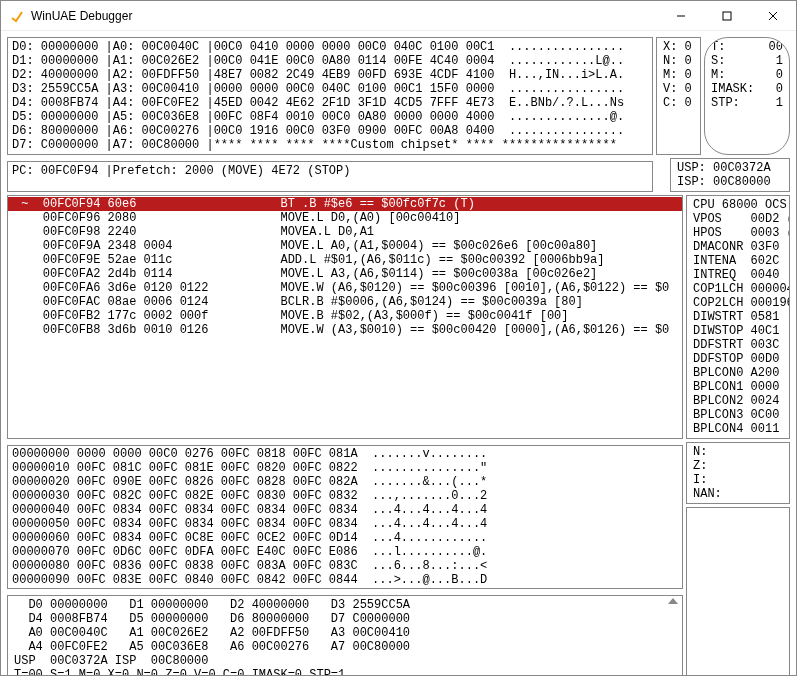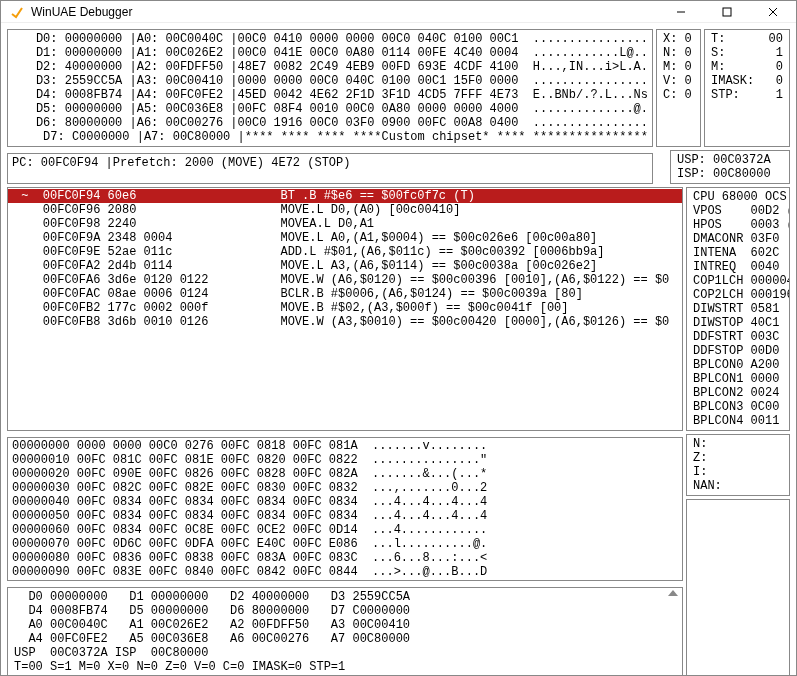--- a/index.html
+++ b/index.html
@@ -6,21 +6,21 @@
   body {
     font-family: "Segoe UI", Tahoma, sans-serif;
     font-size: 12px;
     background: #fff;
     width: 797px;
     height: 676px;
     overflow: hidden;
     border: 1px solid #888;
   }
   .titlebar {
-    height: 22px;
+    height: 30px;
     background: #fff;
     display: flex;
     align-items: center;
     padding: 0 0 0 8px;
     border-bottom: 1px solid #eee;
   }
   .titlebar .icon {
     width: 16px; height: 16px; margin-right: 6px;
     display: inline-flex; align-items: center; justify-content: center;
   }
@@ -41,21 +41,21 @@
     background: #fff;
     overflow: hidden;
   }
   .content {
     padding: 6px;
   }
   .toprow {
     display: flex;
     gap: 3px;
   }
-  .regblock { padding: 2px 4px; text-align: right; }
+  .regblock { padding: 2px 4px; }
   .pcrow { margin-top: 3px; padding: 2px 4px; }
   .disasm {
     margin-top: 3px;
     display: flex;
     gap: 3px;
   }
   .disasm-left {
     flex: 1;
     padding: 1px 0px;
   }
@@ -133,21 +133,21 @@
 D3: 2559CC5A |A3: 00C00410 |0000 0000 00C0 040C 0100 00C1 15F0 0000  ................
 D4: 0008FB74 |A4: 00FC0FE2 |45ED 0042 4E62 2F1D 3F1D 4CD5 7FFF 4E73  E..BNb/.?.L...Ns
 D5: 00000000 |A5: 00C036E8 |00FC 08F4 0010 00C0 0A80 0000 0000 4000  ..............@.
 D6: 80000000 |A6: 00C00276 |00C0 1916 00C0 03F0 0900 00FC 00A8 0400  ................
 D7: C0000000 |A7: 00C80000 |**** **** **** ****Custom chipset* **** ****************</div>
     <div class="panel rightpanel mono" style="width:45px;" id="xnmvc">X: 0
 N: 0
 M: 0
 V: 0
 C: 0</div>
-    <div class="panel rightpanel mono" style="width:86px;" id="tsm">T:      00
+    <div class="panel rightpanel mono" style="width:86px;border-radius:24px;" id="tsm">T:      00
 S:       1
 M:       0
 IMASK:   0
 STP:     1</div>
   </div>
 
   <div style="display:flex; gap:17px; margin-top:3px;">
     <div class="panel pcrow mono" style="flex:1;">PC: 00FC0F94 |Prefetch: 2000 (MOVE) 4E72 (STOP)</div>
     <div class="panel rightpanel mono" style="width:120px;" id="uspisp">USP: 00C0372A
 ISP: 00C80000</div>

